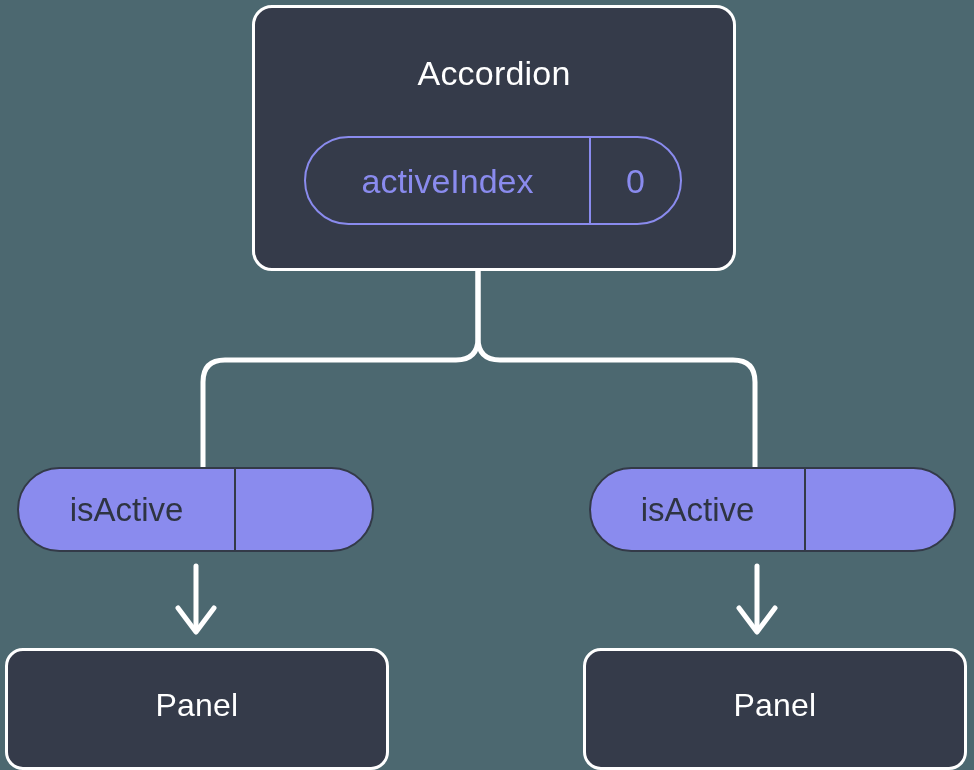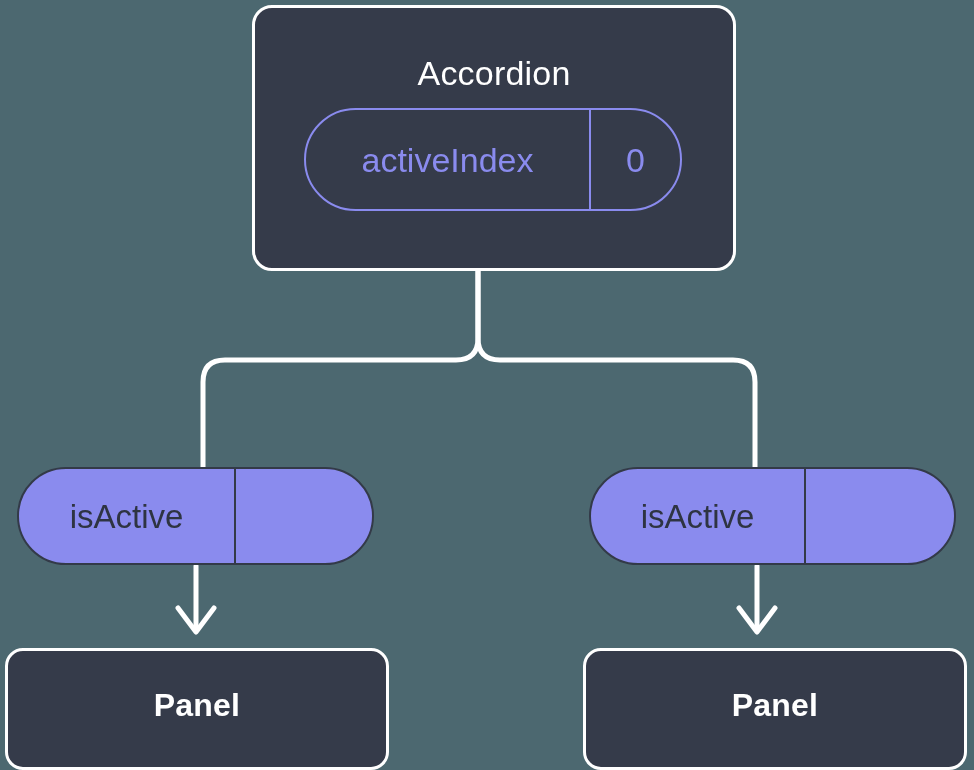--- a/index.html
+++ b/index.html
@@ -71,21 +71,21 @@
     letter-spacing: 0.2px;
     line-height: 1;
     white-space: nowrap;
   }
   #accordion-box .node-title {
     margin-top: 48px;
   }
   .panel-title {
     color: #ffffff;
     font-size: 32px;
-    font-weight: 700;
+    font-weight: 400;
     letter-spacing: 0.2px;
     line-height: 1;
     margin-bottom: 8px;
     white-space: nowrap;
   }
 
   
   .pill {
     display: flex;
     align-items: stretch;
@@ -97,43 +97,43 @@
     display: flex;
     align-items: center;
     justify-content: center;
     white-space: nowrap;
     line-height: 1;
   }
 
   #state-pill {
     position: absolute;
     left: 304px;
-    top: 108px;
+    top: 136px;
     width: 378px;
-    height: 103px;
+    height: 89px;
     border: 2px solid #8a8bee;
     border-radius: 52px;
     background: transparent;
   }
   #state-pill .pill-key {
     width: 283px;
     color: #8a8bee;
     font-size: 34px;
     border-right: 2px solid #8a8bee;
   }
   #state-pill .pill-val {
     flex: 1;
     color: #8a8bee;
     font-size: 34px;
   }
 
   
   .prop-pill {
     position: absolute;
-    height: 98px;
+    height: 85px;
     background: #8a8bee;
     border: 2px solid #333a48;
     border-radius: 52px;
     box-sizing: border-box;
   }
   .prop-pill .pill-key {
     color: #2e3442;
     font-size: 33px;
   }
   .prop-pill .pill-val {

